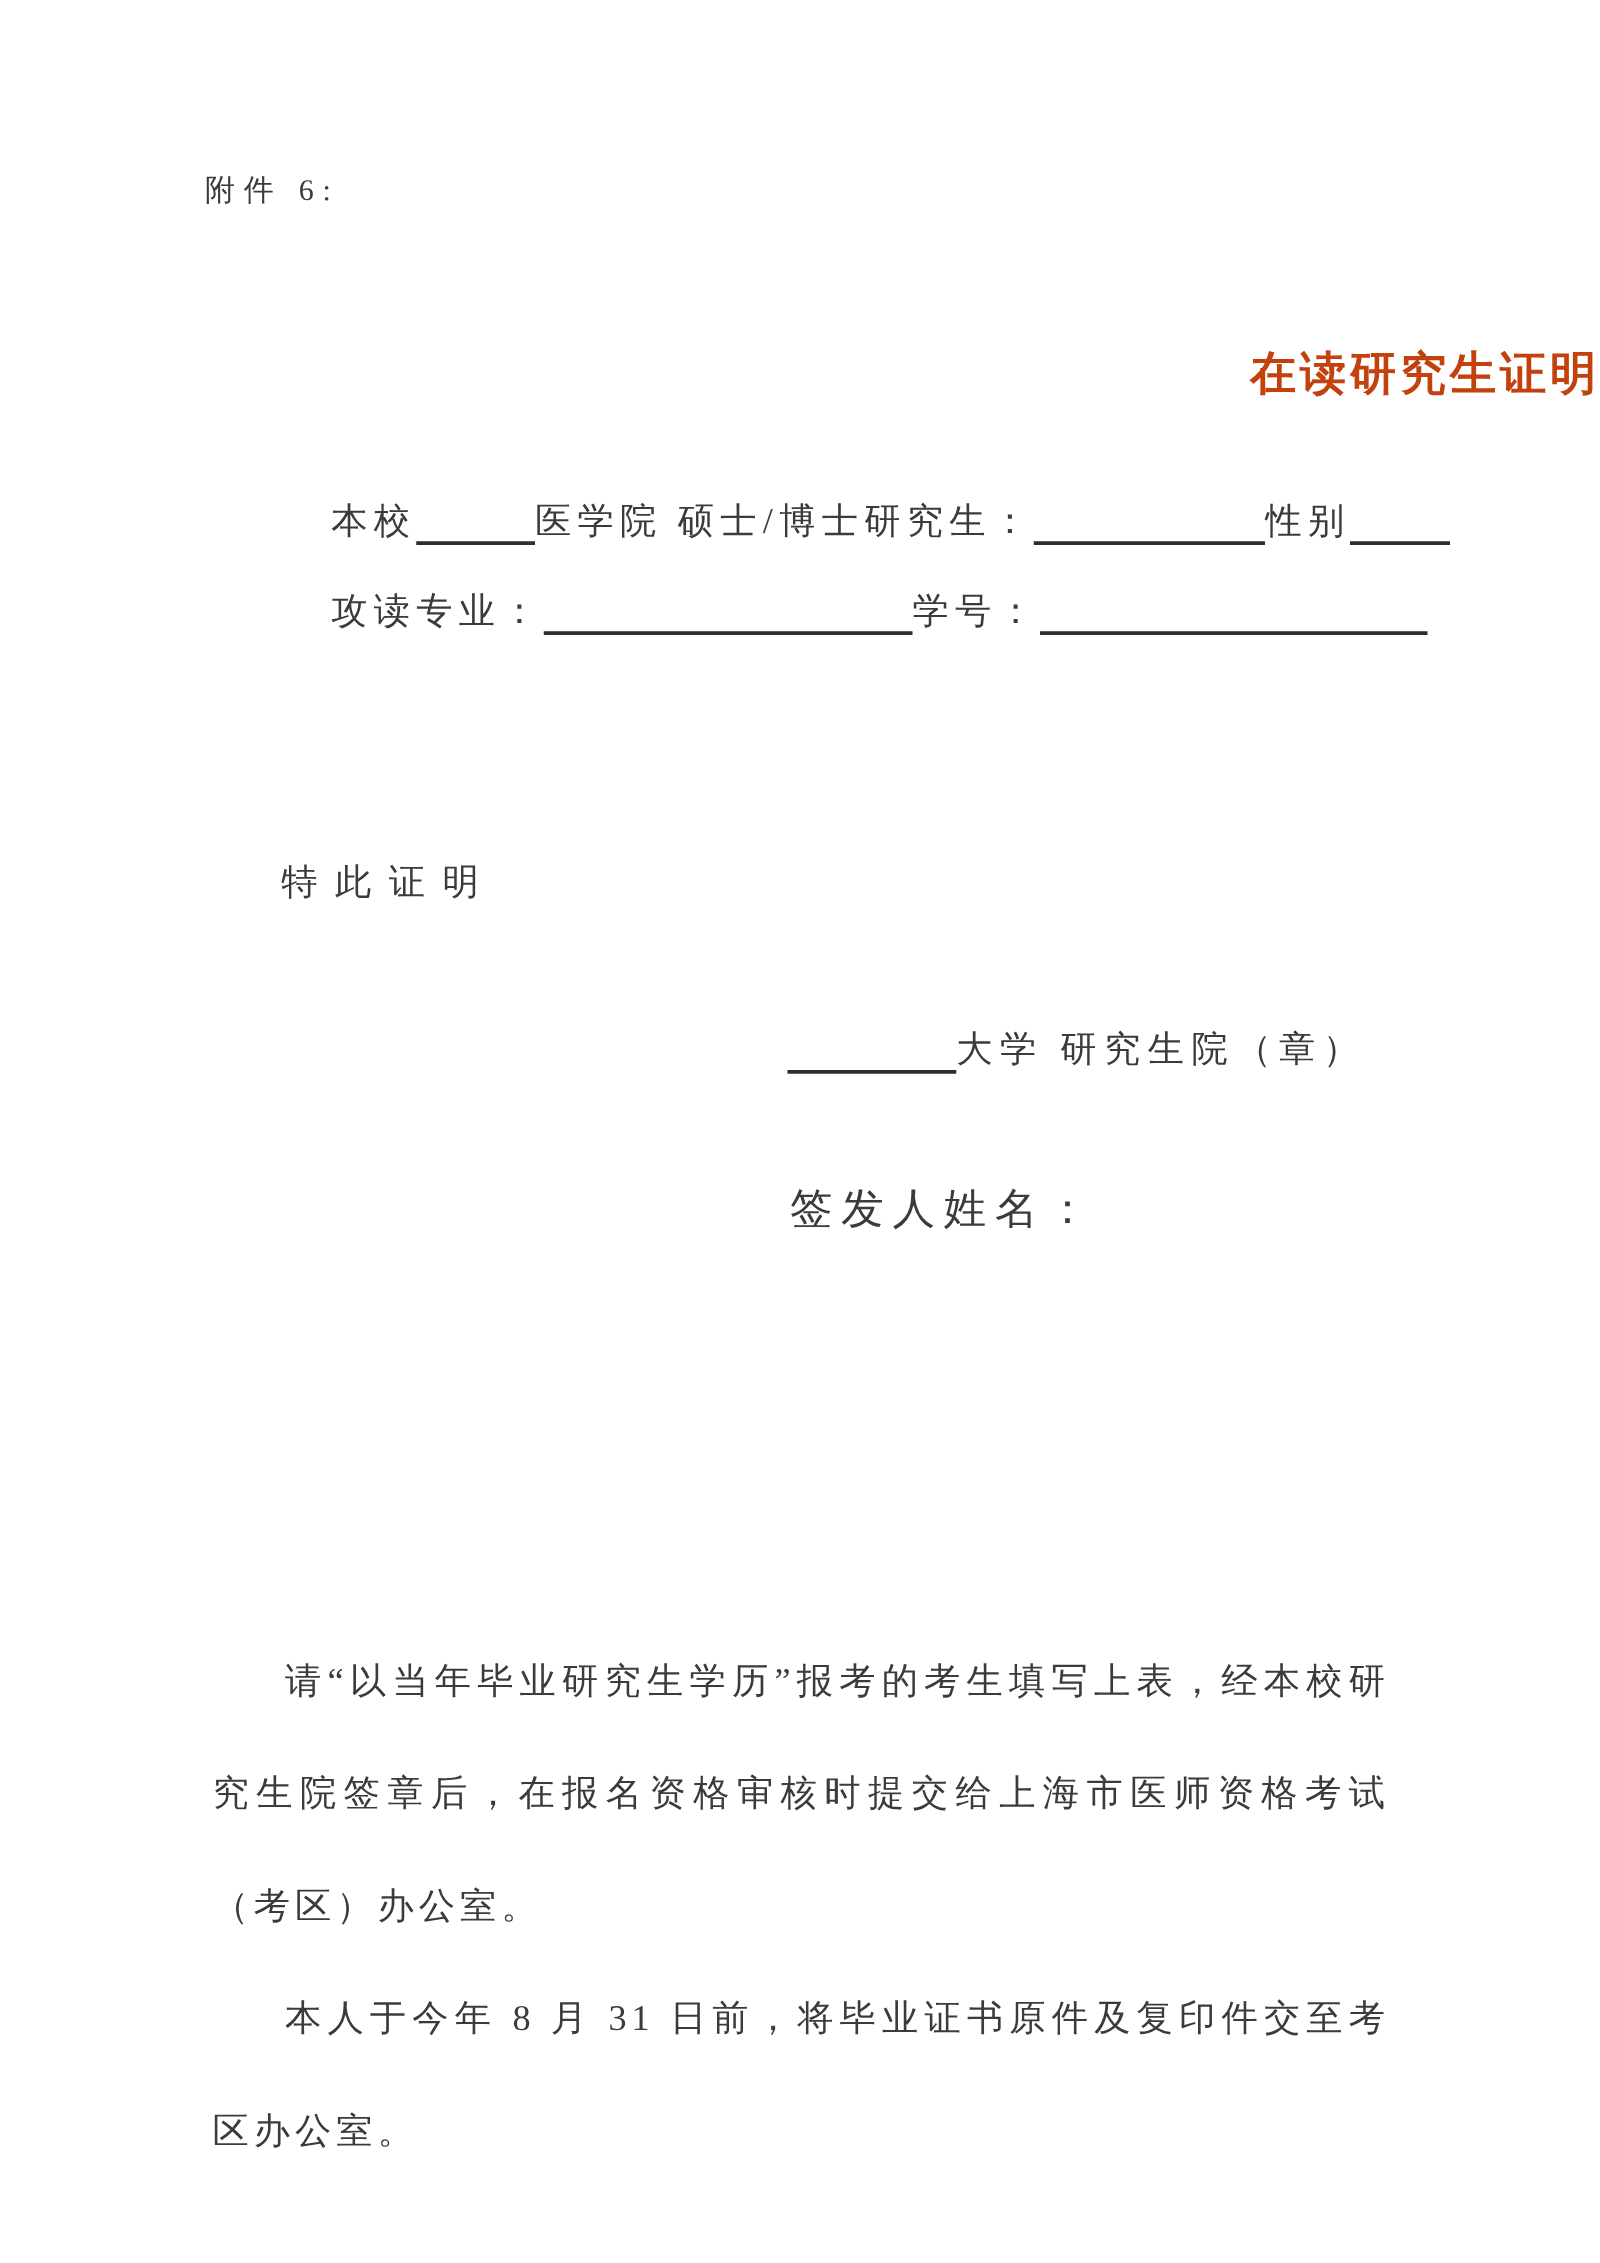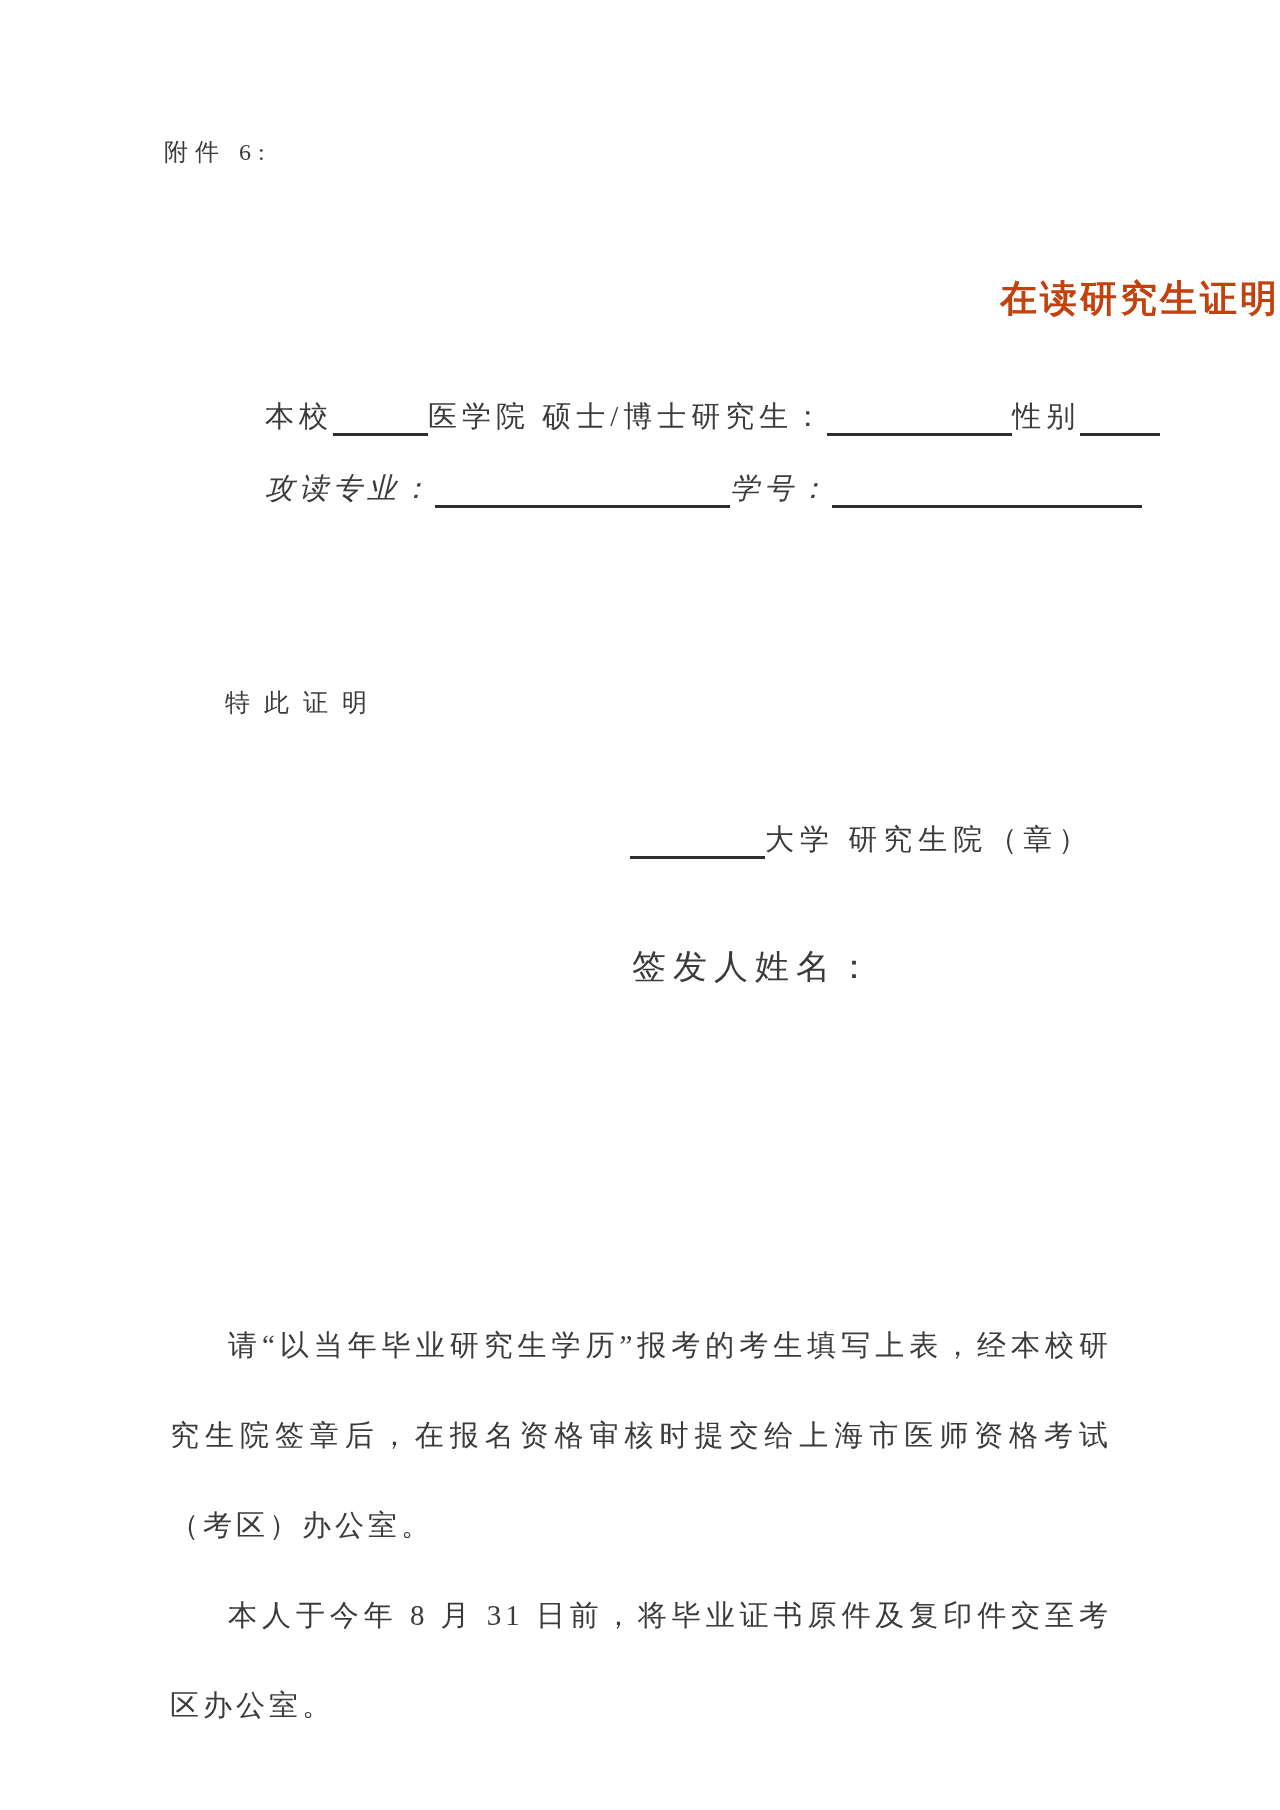--- a/index.html
+++ b/index.html
@@ -36,42 +36,42 @@
   }
 
   .form-line {
     left: 225px;
     font-size: 29px;
     letter-spacing: 5px;
     white-space: nowrap;
     margin-left: 40px;
   }
   #form-line-1 { top: 397px; }
-  #form-line-2 { top: 469px; font-style: italic; }
+  #form-line-2 { top: 469px; }
   #form-line-3 { top: 554px; }
 
   .blank {
     display: inline-block;
     height: 1.05em;
     border-bottom: 3px solid #2e2e2e;
     vertical-align: bottom;
     margin-bottom: 1px;
   }
   .w95  { width: 95px; }
   .w185 { width: 185px; }
   .w80  { width: 80px; }
   .w295 { width: 295px; }
   .w310 { width: 310px; }
   .w90  { width: 92px; }
   .w135 { width: 135px; }
 
   #certify-text {
     left: 225px;
     top: 686px;
-    font-size: 25px;
+    font-size: 29px;
     letter-spacing: 14px;
   }
   #seal-line {
     left: 630px;
     top: 820px;
     font-size: 29px;
     letter-spacing: 6px;
     white-space: nowrap;
   }
   #issuer-line {

